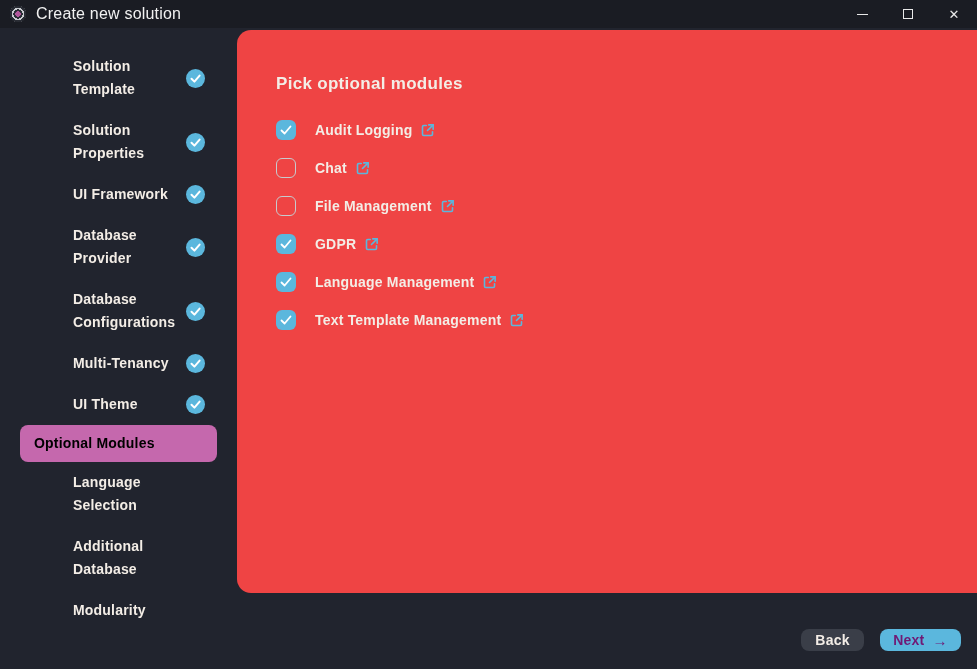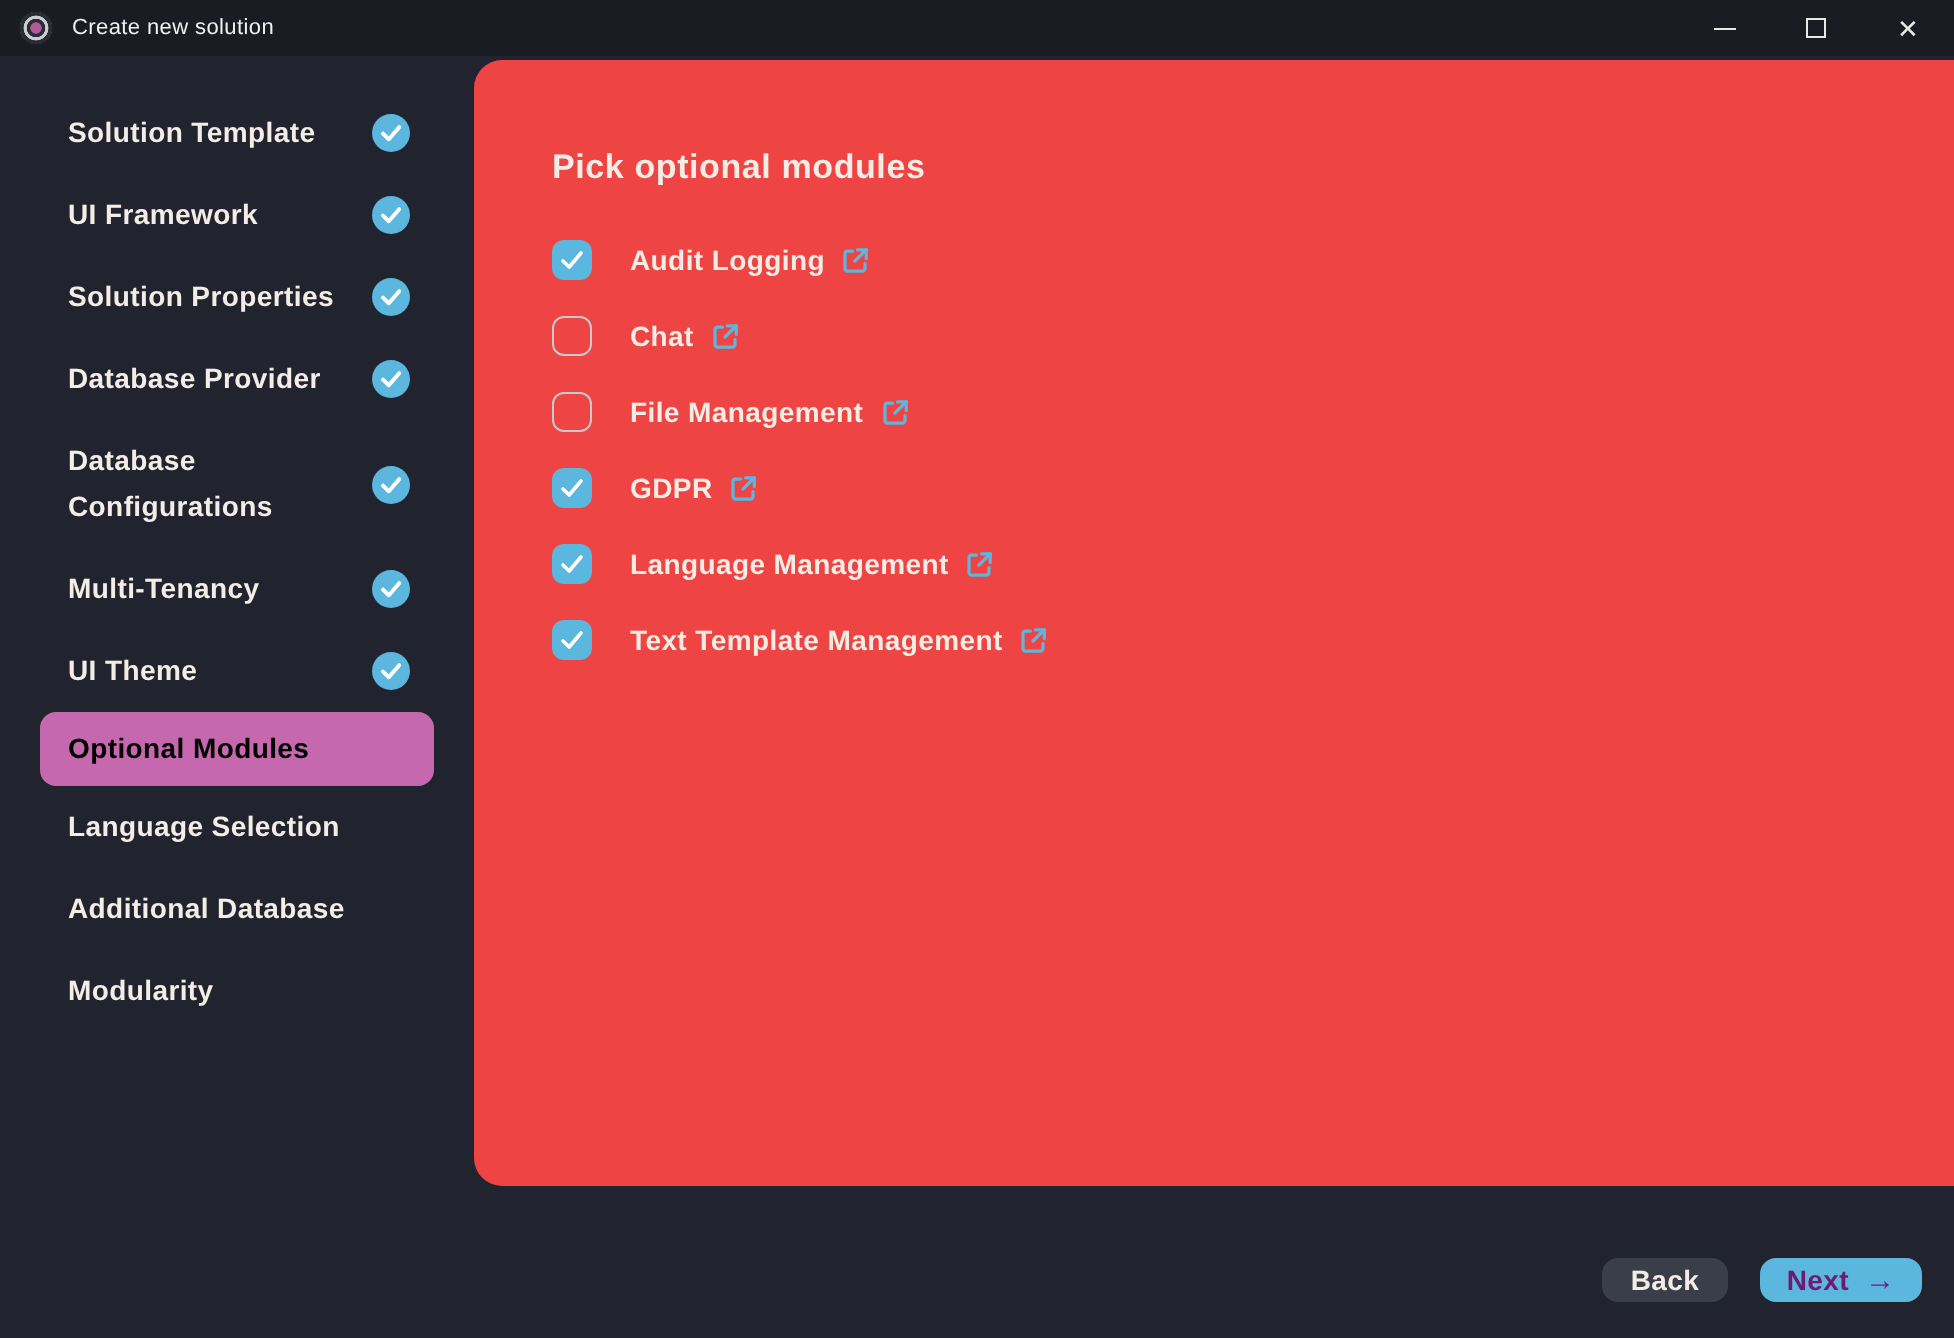--- a/index.html
+++ b/index.html
@@ -18,41 +18,41 @@
     display: flex; align-items: center;
     -webkit-user-select: none; user-select: none;
   }
   .app-logo {
     width: 16px; height: 16px; border-radius: 50%;
     margin-left: 10px; flex: 0 0 auto;
     background: radial-gradient(circle at 50% 50%,
       #b2589c 0 24%, #2a2d35 26% 40%, #c9ccd0 42% 54%,
       #2a2d35 56% 70%, #c9ccd0 72% 86%, #1a1c23 88% 100%);
   }
-  .titlebar-title { font-size: 11px; margin-left: 10px; color: #f1f1f1; letter-spacing: .2px; }
+  .titlebar-title { font-size: 16px; margin-left: 10px; color: #f1f1f1; letter-spacing: .2px; }
   .win-controls { margin-left: auto; display: flex; height: 100%; }
   .win-btn {
     width: 46px; height: 100%;
     display: flex; align-items: center; justify-content: center;
     color: #e8e8e8; font-size: 13px; cursor: default;
   }
   .min-glyph { width: 11px; height: 1px; background: #e8e8e8; display: block; }
   .max-glyph { width: 10px; height: 10px; border: 1px solid #e8e8e8; display: block; }
   .close-glyph { font-size: 13px; line-height: 1; }
 
   
   .sidebar {
     position: absolute; top: 28px; left: 0; bottom: 0; width: 237px;
     padding-top: 18px;
   }
   .side-item {
     display: flex; align-items: center; justify-content: space-between;
     padding: 9px 32px 9px 34px;
     font-size: 14px; font-weight: 700; line-height: 23px;
-    letter-spacing: .2px; cursor: pointer;
+    letter-spacing: .2px; cursor: pointer; margin-left: 39px;
   }
   .side-item .side-label { flex: 1 1 auto; }
   .side-item.active {
     margin: 0 20px; padding: 7px 14px; border-radius: 8px;
     background: var(--pink, #c568ad); color: #000000;
   }
   .step-check { flex: 0 0 auto; width: 19px; height: 19px; margin-left: 8px; }
   .step-check svg { display: block; }
 
   
@@ -115,30 +115,30 @@
     <div class="side-item">
       <span class="side-label">Solution Template</span>
       <span class="step-check">
         <svg width="19" height="19" viewBox="0 0 19 19">
           <circle cx="9.5" cy="9.5" r="9.5" fill="#5bb7dd"></circle>
           <polyline points="5.5,9.8 8.4,12.6 13.6,6.6" fill="none" stroke="#fff" stroke-width="2" stroke-linecap="round" stroke-linejoin="round"></polyline>
         </svg>
       </span>
     </div>
     <div class="side-item">
+      <span class="side-label">Solution Properties</span>
+      <span class="step-check">
+        <svg width="19" height="19" viewBox="0 0 19 19">
+          <circle cx="9.5" cy="9.5" r="9.5" fill="#5bb7dd"></circle>
+          <polyline points="5.5,9.8 8.4,12.6 13.6,6.6" fill="none" stroke="#fff" stroke-width="2" stroke-linecap="round" stroke-linejoin="round"></polyline>
+        </svg>
+      </span>
+    </div>
+    <div class="side-item">
       <span class="side-label">UI Framework</span>
-      <span class="step-check">
-        <svg width="19" height="19" viewBox="0 0 19 19">
-          <circle cx="9.5" cy="9.5" r="9.5" fill="#5bb7dd"></circle>
-          <polyline points="5.5,9.8 8.4,12.6 13.6,6.6" fill="none" stroke="#fff" stroke-width="2" stroke-linecap="round" stroke-linejoin="round"></polyline>
-        </svg>
-      </span>
-    </div>
-    <div class="side-item">
-      <span class="side-label">Solution Properties</span>
       <span class="step-check">
         <svg width="19" height="19" viewBox="0 0 19 19">
           <circle cx="9.5" cy="9.5" r="9.5" fill="#5bb7dd"></circle>
           <polyline points="5.5,9.8 8.4,12.6 13.6,6.6" fill="none" stroke="#fff" stroke-width="2" stroke-linecap="round" stroke-linejoin="round"></polyline>
         </svg>
       </span>
     </div>
     <div class="side-item">
       <span class="side-label">Database Provider</span>
       <span class="step-check">

